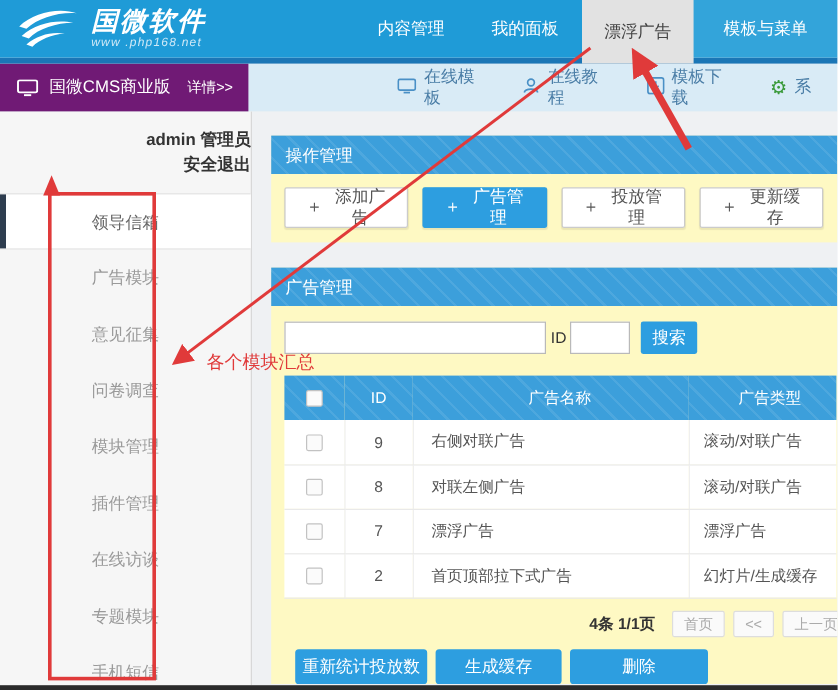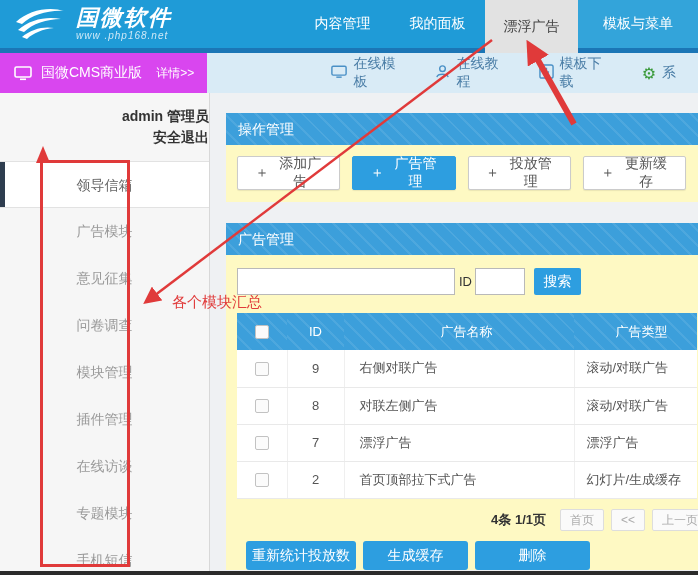--- a/index.html
+++ b/index.html
@@ -16,21 +16,21 @@
   .logo-url { color:#cfe9f7; font-size:10px; font-style:italic; margin-top:2px; letter-spacing:1px; }
   .nav { display:flex; margin-left:auto; height:48px; }
   .nav-item { color:#fff; font-size:14px; display:flex; align-items:center; justify-content:center;
     width:95px; height:48px; cursor:pointer; }
   .nav-item.light { background:rgba(255,255,255,.09); width:120px; }
   .nav-item.active { background:#E2E2E2; color:#444; width:93px; height:53px; }
   .darkstrip { height:5px; background:#1B76B6; position:relative; z-index:1; margin-top:-0px; }
 
   
   .toolbar { height:40px; background:#D9EBF6; display:flex; align-items:center; }
-  .tb-left { width:211px; height:40px; background:#d946ef; color:#fff; display:flex; align-items:center;
+  .tb-left { width:211px; height:40px; background:#701a75; color:#fff; display:flex; align-items:center;
     padding-left:14px; }
   .tb-left .label { font-size:14px; margin-left:9px; }
   .tb-left .detail { font-size:12px; margin-left:14px; }
   .tb-links { display:flex; align-items:center; margin-left:124px; }
   .tb-link { display:flex; align-items:center; color:#4A7DA6; font-size:14px; margin-right:28px; cursor:pointer; }
   .tb-link svg { margin-right:6px; }
   .tb-sys { margin-left:auto; display:flex; align-items:center; padding-right:22px; color:#4A7DA6; font-size:14px; }
   .gear { color:#3A9A3A; font-size:16px; margin-right:6px; }
 
   

